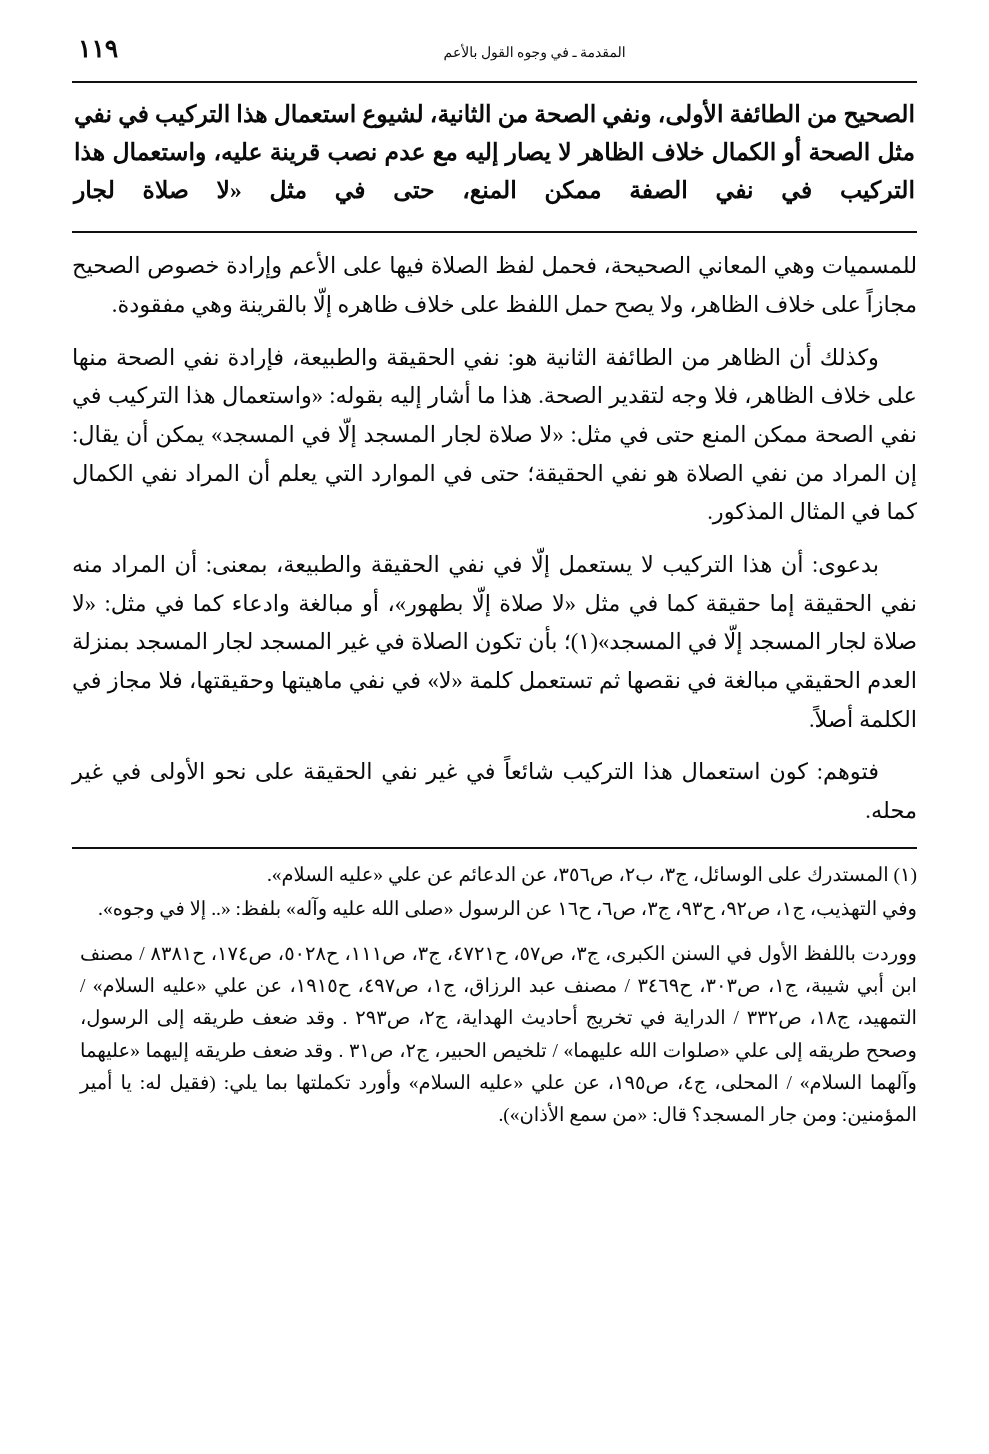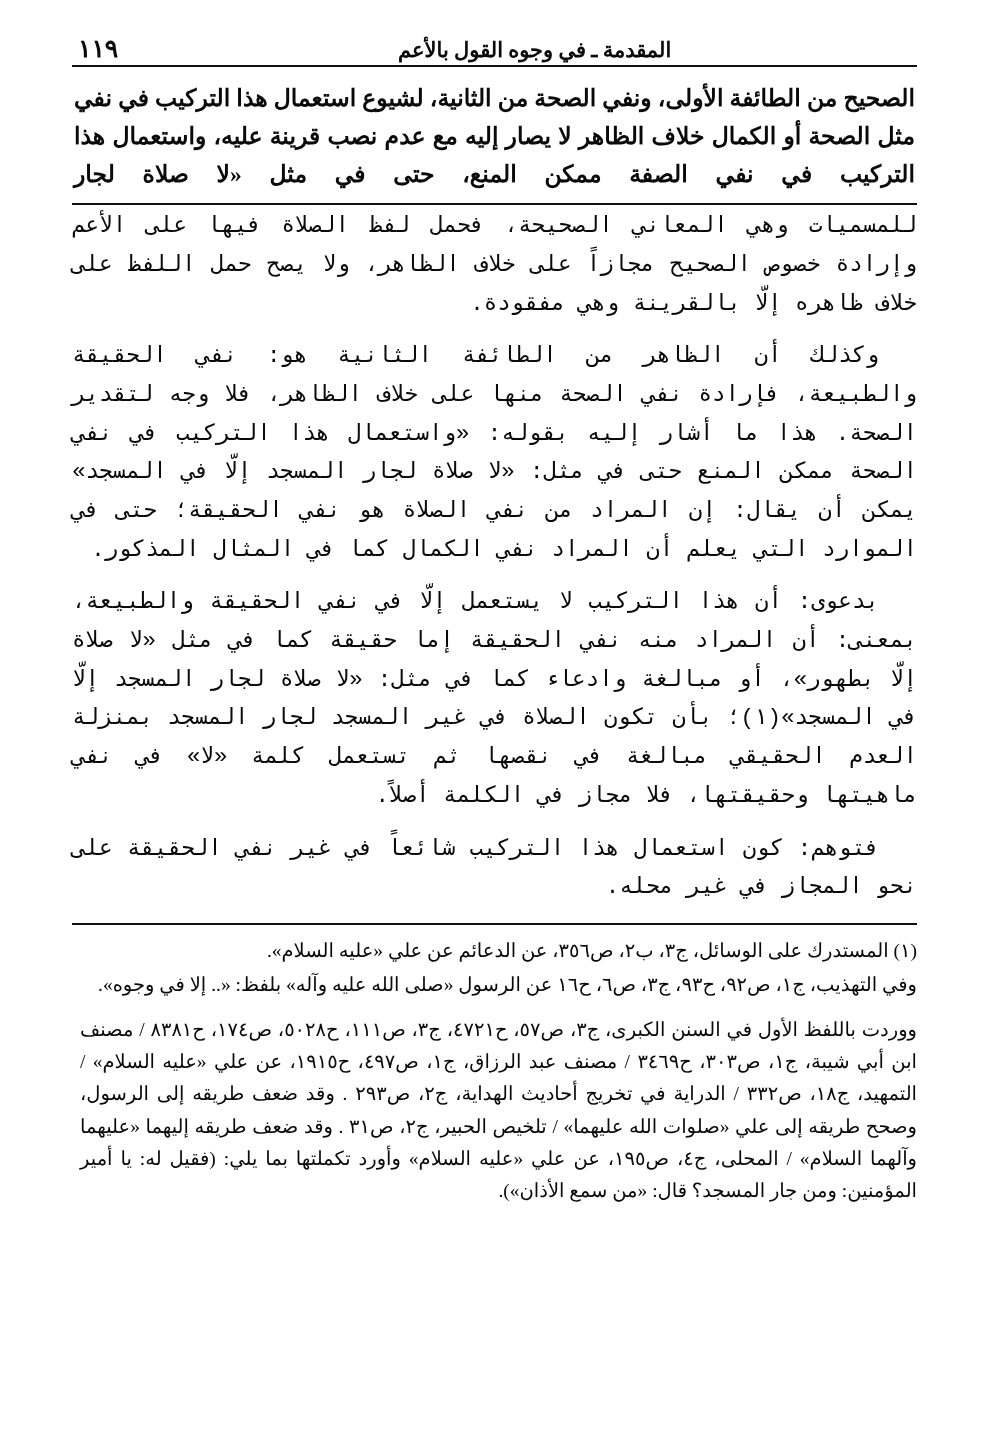--- a/index.html
+++ b/index.html
@@ -23,58 +23,57 @@
     padding: 34px 72px 20px 72px;
   }
 
   
   .header {
     display: flex;
     flex-direction: row-reverse;
     align-items: baseline;
     justify-content: space-between;
     padding: 0 6px 0 6px;
-    margin-bottom: 2px;
+    margin-bottom: 18px;
   }
   .page-number {
     font-size: 25px;
     font-weight: 600;
     letter-spacing: 1px;
     white-space: nowrap;
   }
   .header-title {
-    font-size: 21px;
-    font-weight: 700;
+    font-size: 14px;
+    font-weight: 400;
     flex: 1;
     text-align: center;
     margin-right: -40px;
   }
 
   
   .rule {
     border: 0;
     border-top: 2.5px solid #111;
     margin: 0;
   }
   .intro-block {
-    padding: 12px 2px 10px 2px;
+    padding: 12px 2px 22px 2px;
   }
   .intro-block p {
     margin: 0;
     font-size: 23.5px;
     font-weight: 700;
     line-height: 1.62;
     text-align: justify;
     text-align-last: justify;
   }
 
   
   .body {
-    padding-top: 2px;
-    font-family: Liberation Mono, monospace;
+    padding-top: 14px;
   }
   .body p {
     margin: 0 0 2px 0;
     font-size: 22.5px;
     line-height: 1.72;
     text-align: justify;
     text-align-last: justify;
   }
   .body p.indent {
     text-indent: 38px;
@@ -132,21 +131,21 @@
 
   <hr class="rule">
 
   <div class="body">
     <p class="last-free">للمسميات وهي المعاني الصحيحة، فحمل لفظ الصلاة فيها على الأعم وإرادة خصوص الصحيح مجازاً على خلاف الظاهر، ولا يصح حمل اللفظ على خلاف ظاهره إلّا بالقرينة وهي مفقودة.</p>
     <div class="para-gap"></div>
     <p class="indent last-free">وكذلك أن الظاهر من الطائفة الثانية هو: نفي الحقيقة والطبيعة، فإرادة نفي الصحة منها على خلاف الظاهر، فلا وجه لتقدير الصحة. هذا ما أشار إليه بقوله: «واستعمال هذا التركيب في نفي الصحة ممكن المنع حتى في مثل: «لا صلاة لجار المسجد إلّا في المسجد» يمكن أن يقال: إن المراد من نفي الصلاة هو نفي الحقيقة؛ حتى في الموارد التي يعلم أن المراد نفي الكمال كما في المثال المذكور.</p>
     <div class="para-gap"></div>
     <p class="indent last-free">بدعوى: أن هذا التركيب لا يستعمل إلّا في نفي الحقيقة والطبيعة، بمعنى: أن المراد منه نفي الحقيقة إما حقيقة كما في مثل «لا صلاة إلّا بطهور»، أو مبالغة وادعاء كما في مثل: «لا صلاة لجار المسجد إلّا في المسجد»(١)؛ بأن تكون الصلاة في غير المسجد لجار المسجد بمنزلة العدم الحقيقي مبالغة في نقصها ثم تستعمل كلمة «لا» في نفي ماهيتها وحقيقتها، فلا مجاز في الكلمة أصلاً.</p>
     <div class="para-gap"></div>
-    <p class="indent last-free">فتوهم: كون استعمال هذا التركيب شائعاً في غير نفي الحقيقة على نحو المجاز في غير محله.</p>
+    <p class="indent last-free">فتوهم: كون استعمال هذا التركيب شائعاً في غير نفي الحقيقة على نحو الأولى في غير محله.</p>
   </div>
 
   <div class="fn-sep-wrap">
     <hr class="fn-sep">
   </div>
 
   <div class="footnotes">
     <p class="free">(١) المستدرك على الوسائل، ج٣، ب٢، ص٣٥٦، عن الدعائم عن علي «عليه السلام».</p>
     <p class="free">وفي التهذيب، ج١، ص٩٢، ح٩٣، ج٣، ص٦، ح١٦ عن الرسول «صلى الله عليه وآله» بلفظ: «.. إلا في وجوه».</p>
     <div class="fn-gap"></div>

